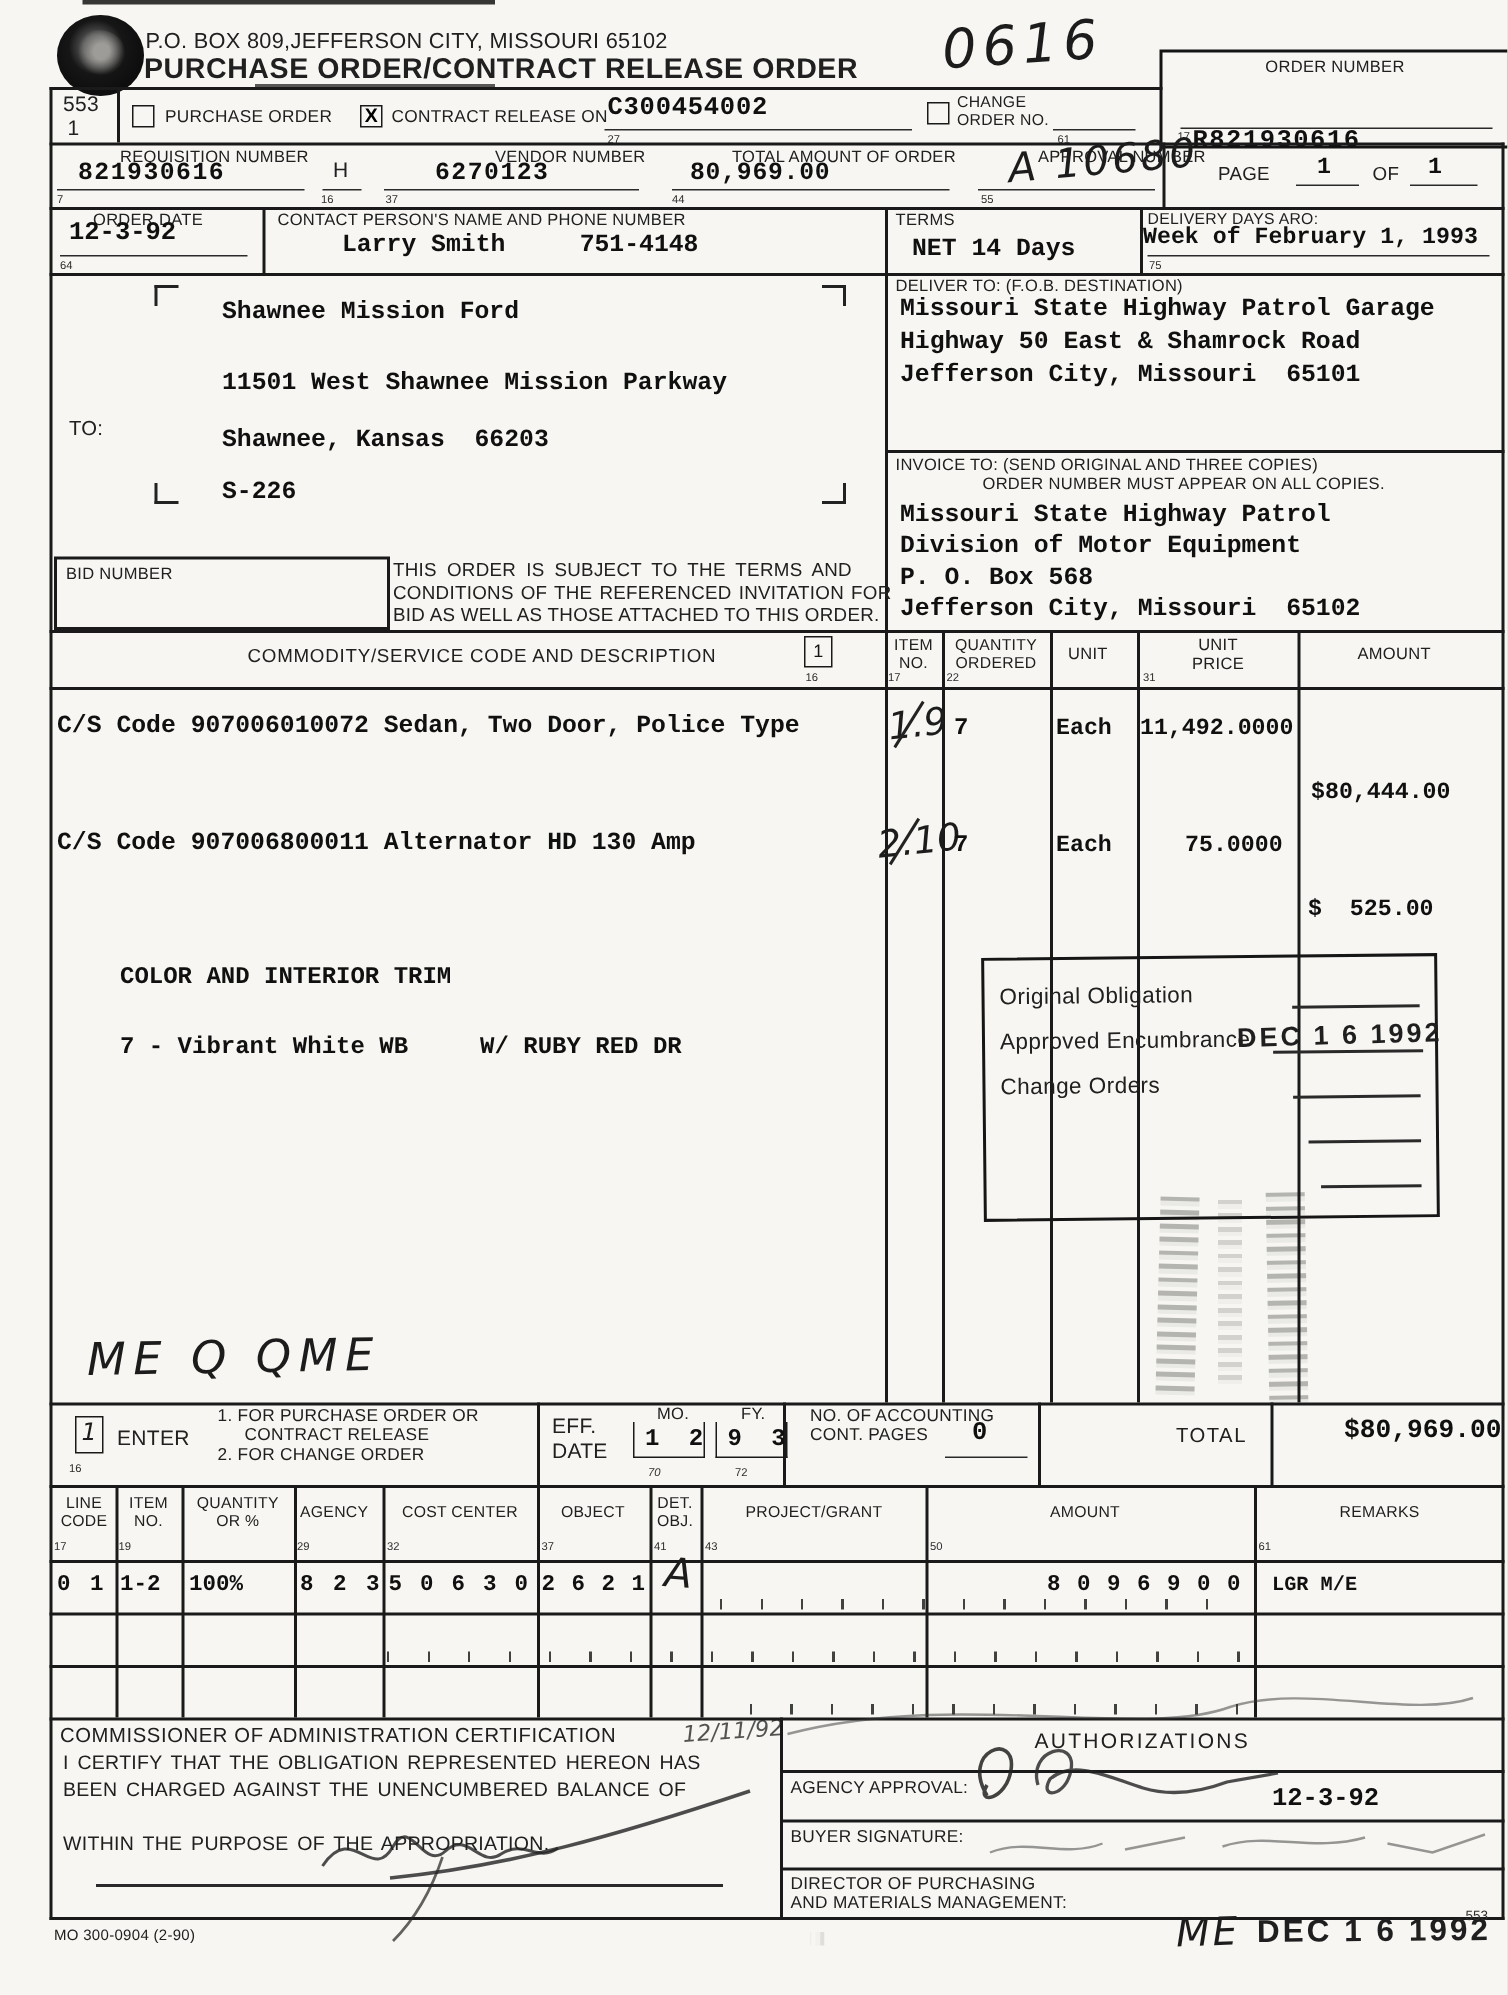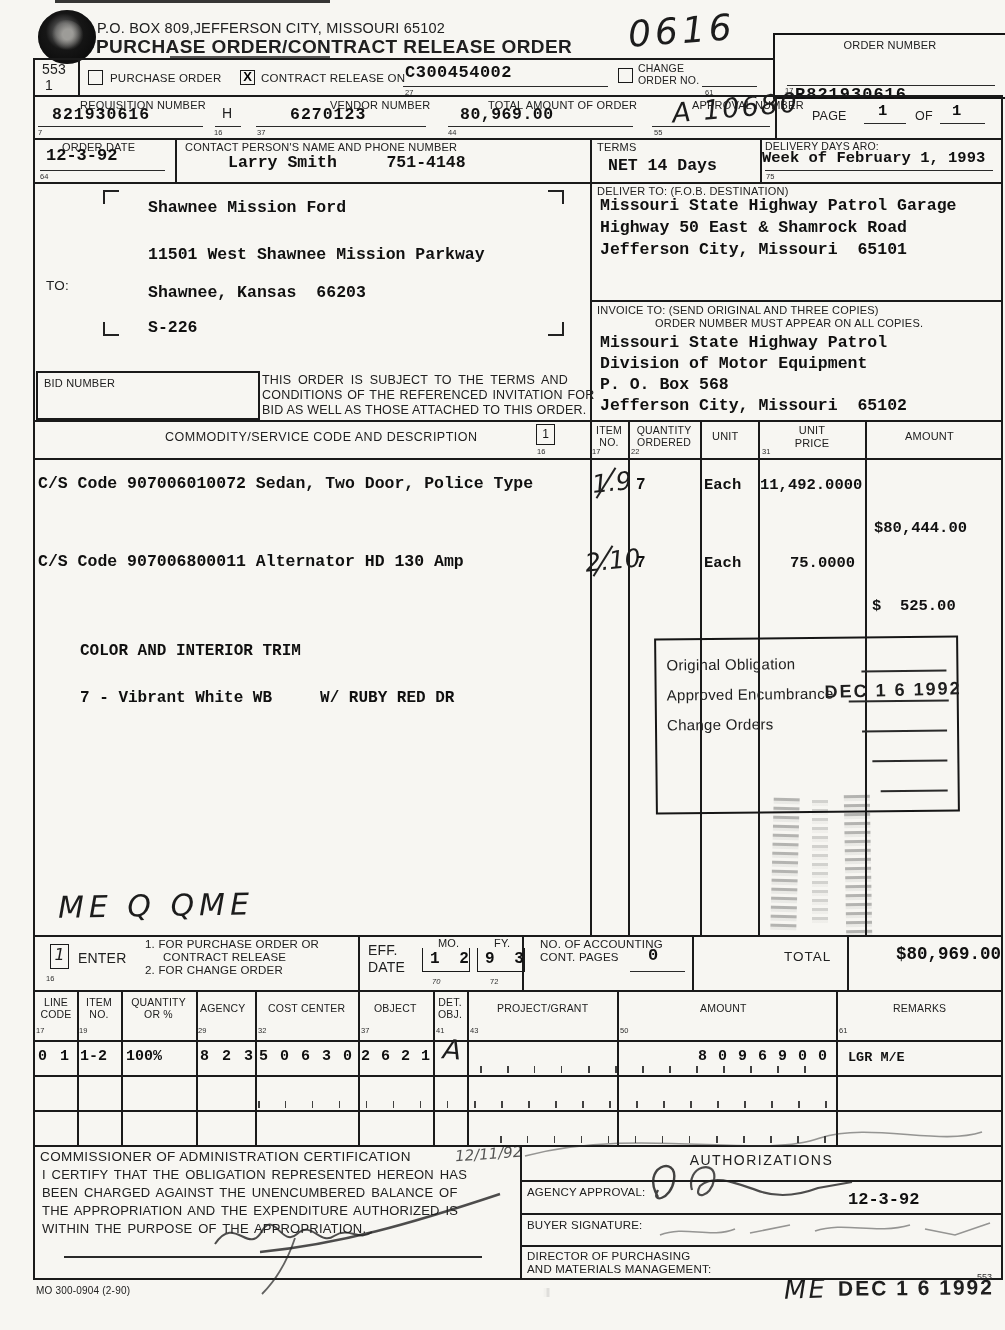--- a/index.html
+++ b/index.html
@@ -313,21 +313,20 @@
   <div class="typed" style="left:848px;top:1050px;font-size:13.5px;">LGR M/E</div>
 
   <div class="ticks" style="left:480px;top:1066px;width:350px;"></div>
   <div class="ticks" style="left:258px;top:1101px;width:575px;"></div>
   <div class="ticks" style="left:500px;top:1136px;width:335px;"></div>
 
   <div class="lbl" style="left:40px;top:1149px;font-size:13.5px;letter-spacing:.4px;">COMMISSIONER OF ADMINISTRATION CERTIFICATION</div>
   <div class="hand" style="left:455px;top:1145px;font-size:15px;opacity:.75;transform:rotate(-4deg);">12/11/92</div>
   <div class="lbl" style="left:42px;top:1186px;font-size:13px;word-spacing:2px;">BEEN CHARGED AGAINST THE UNENCUMBERED BALANCE OF</div>
   <div class="lbl" style="left:42px;top:1168px;font-size:13px;word-spacing:2px;">I CERTIFY THAT THE OBLIGATION REPRESENTED HEREON HAS</div>
-  <div class="lbl" style="left:42px;top:1204px;font-size:13px;word-spacing:2px;">THE APPROPRIATION AND THE EXPENDITURE AUTHORIZED IS</div>
   <div class="lbl" style="left:42px;top:1222px;font-size:13px;word-spacing:2px;">WITHIN THE PURPOSE OF THE APPROPRIATION.</div>
   <div class="ul" style="left:64px;top:1256px;width:418px;height:1.8px;"></div>
   <svg class="sig" style="left:200px;top:1186px;" width="310" height="110" viewBox="0 0 310 110">
     <path d="M15,58 C35,28 48,70 62,45 C74,24 82,62 97,48 C112,34 120,60 134,50 C150,40 158,56 172,46" fill="none" stroke="#222" stroke-width="2" opacity=".8"></path>
     <path d="M60,66 C140,58 210,38 300,8" fill="none" stroke="#222" stroke-width="2.4" opacity=".8"></path>
     <path d="M95,52 C85,82 72,98 62,108" fill="none" stroke="#222" stroke-width="1.8" opacity=".7"></path>
   </svg>
 
   <div class="lbl" style="left:520px;top:1152px;width:483px;text-align:center;font-size:14px;letter-spacing:1.5px;position:absolute;">AUTHORIZATIONS</div>
   <svg class="sig" style="left:520px;top:1118px;" width="470" height="45" viewBox="0 0 470 45">

